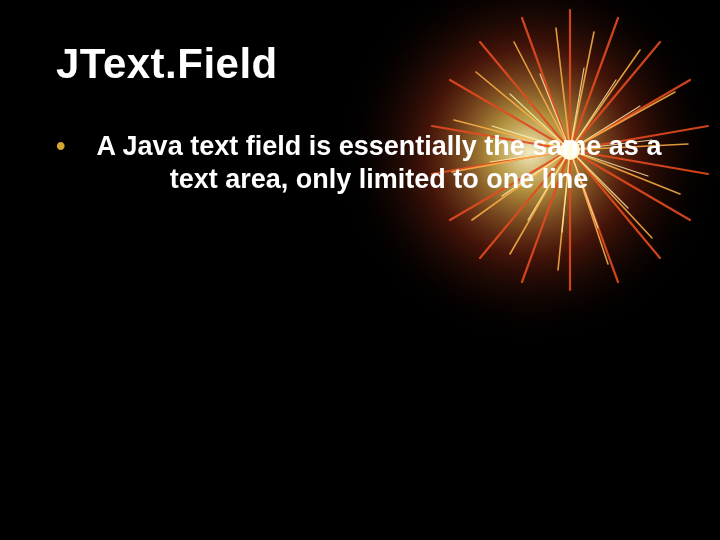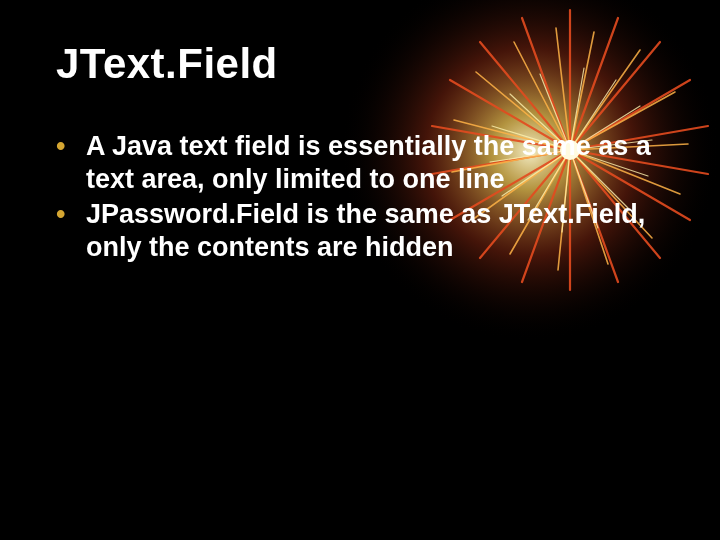--- a/index.html
+++ b/index.html
@@ -36,20 +36,21 @@
     list-style: none;
   }
   .bullets li {
     position: relative;
     color: #fff;
     font-size: 27px;
     font-weight: 900;
     line-height: 1.22;
     padding-left: 30px;
     margin-bottom: 2px;
+    text-align: center;
   }
   .bullets li::before {
     content: "•";
     position: absolute;
     left: 0;
     top: 0;
     color: #d4a531;
     font-size: 27px;
     font-weight: 900;
   }
@@ -122,15 +123,14 @@
       <line x1="0" y1="0" x2="-30" y2="-76"></line>
     </g>
     <circle cx="0" cy="0" r="10" fill="#fffbe0"></circle>
   </g>
 </svg>
 
 <div class="slide">
   <h1 class="title">JText.Field</h1>
   <ul class="bullets">
     <li>A Java text field is essentially the same as a text area, only limited to one line</li>
-    <li>JPassword.Field is the same as JText.Field, only the contents are hidden</li>
   </ul>
 </div>
 
 </body></html>

